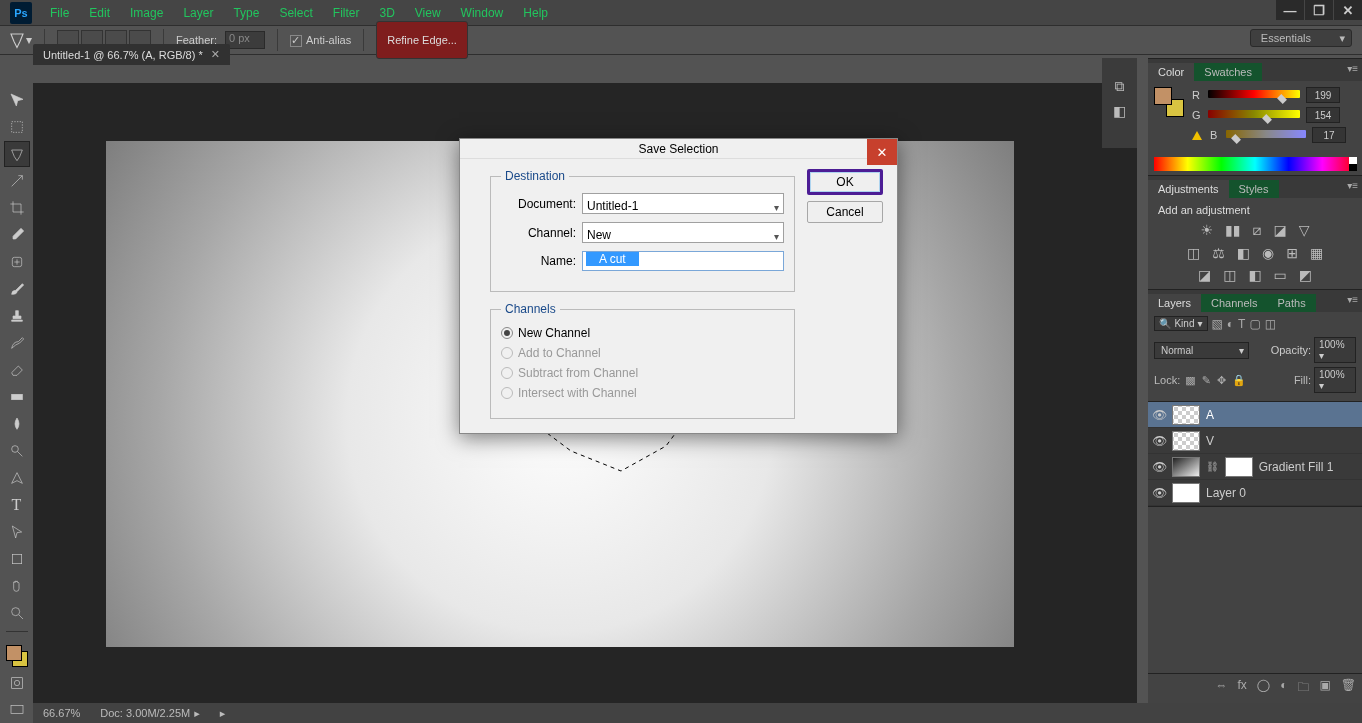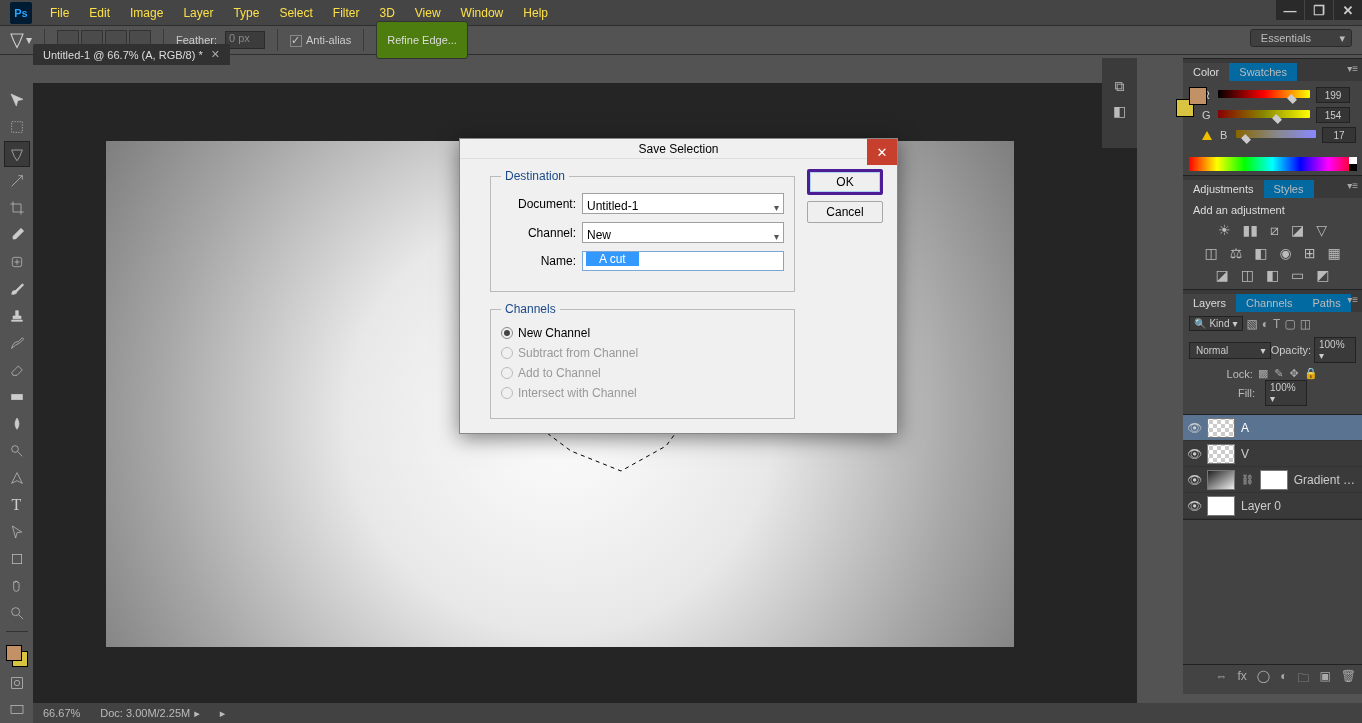--- a/index.html
+++ b/index.html
@@ -1,35 +1,35 @@
 <!DOCTYPE html>
 <html><head>
 <meta charset="utf-8">
 <style>
   * { box-sizing: border-box; margin: 0; padding: 0; font-family: "Segoe UI", Tahoma, sans-serif; }
   body { width: 1362px; height: 723px; background: #535353; overflow: hidden; position: relative; font-size: 12px; color: #ccc; }
 
   
   .menubar { background: #454545; height: 25px; display: flex; align-items: center; padding-left: 10px; position: relative; }
   .ps-logo { width: 22px; height: 22px; background: #001c33; color: #29a6ff; display: flex; align-items: center; justify-content: center; font-weight: bold; font-size: 11px; border-radius: 2px; margin-right: 8px; }
-  .menu-item { color: #fde047; padding: 4px 10px; font-size: 12px; cursor: default; }
+  .menu-item { color: #22c55e; padding: 4px 10px; font-size: 12px; cursor: default; }
   .window-controls { position: absolute; right: 0; top: 0; display: flex; }
   .wc-btn { width: 28px; height: 20px; display: flex; align-items: center; justify-content: center; color: #ccc; font-size: 13px; font-weight: bold; background: #2a2a2a; margin-left: 1px; }
 
   
   .options-bar { background: #535353; height: 30px; border-top: 1px solid #2e2e2e; border-bottom: 1px solid #2e2e2e; display: flex; align-items: center; padding-left: 8px; gap: 8px; position: relative; }
   .options-bar .tool-icon { width: 24px; height: 20px; display:flex; align-items:center; justify-content:center; color:#ccc; }
   .divider { width: 1px; height: 22px; background: #3a3a3a; margin: 0 4px; }
   .opt-btn-grp { display: flex; gap: 2px; }
   .opt-ibtn { width: 22px; height: 20px; border: 1px solid #333; background: #4b4b4b; }
   .opt-label { color: #ccc; font-size: 11px; }
   .opt-input { width: 40px; height: 18px; background: #3c3c3c; border: 1px solid #2a2a2a; color: #888; font-size: 11px; padding: 0 3px; }
   .opt-check { width:12px;height:12px; border:1px solid #888; display:inline-block; position:relative; vertical-align:middle; margin-right:4px;}
   .opt-check::after{content:'✓';position:absolute;color:#ccc;font-size:11px;left:0;top:-2px;}
-  .refine-btn { background: #4d7c0f; border: 1px solid #333; color: #ddd; padding: 12px 10px; font-size: 11px; border-radius:3px;}
+  .refine-btn { background: #7f1d1d; border: 1px solid #333; color: #ddd; padding: 12px 10px; font-size: 11px; border-radius:3px;}
   .workspace-select { position: absolute; right: 10px; top: 3px; background: #3f3f3f; border:1px solid #2a2a2a; color:#bbb; padding:2px 40px 2px 10px; font-size:11px; border-radius:3px;}
   .workspace-select::after{content:'▾';position:absolute;right:6px;}
 
   
   .tabbar { position: absolute; left: 33px; top: 40px; height: 25px; display:flex; align-items:flex-end;}
   .doc-tab { background: #313131; color: #ddd; padding: 4px 10px; font-size: 11px; display:flex; align-items:center; gap:8px; border-radius: 2px 2px 0 0;}
   .doc-tab .close-x { color: #aaa; font-size:11px;}
 
   
   .toolbar { position: absolute; left: 0; top: 83px; width: 33px; background: #535353; display:flex; flex-direction:column; align-items:center; padding-top:4px; gap:1px;}
@@ -39,24 +39,24 @@
   .color-swatches { position:relative; width:26px;height:26px; margin-top:6px;}
   .color-swatches .fg{position:absolute;width:16px;height:16px;background:#c29166;border:1px solid #000;left:2px;top:2px;z-index:2;}
   .color-swatches .bg{position:absolute;width:16px;height:16px;background:#d9c441;border:1px solid #000;right:2px;bottom:2px;}
 
   
   .canvas-area { position:absolute; left:33px; top:83px; right:225px; bottom:20px; background:#252525;}
   .canvas { position:absolute; left:73px; top:58px; width:908px; height:506px; background: radial-gradient(circle at 50% 55%, #fdfdfd 0%, #e8e8e8 40%, #a7a7a7 75%, #7e7e7e 100%);}
   .marquee-path { position:absolute; left:420px; top:275px; width:170px; height:60px; }
 
   
-  .right-panels { position:absolute; right:0; top:58px; width:179px; bottom:29px; background:#434343; display:flex; flex-direction:column;}
+  .right-panels { position:absolute; right:0; top:58px; width:214px; bottom:20px; background:#434343; display:flex; flex-direction:column;}
   .panel-block { background:#434343; border-top:1px solid #222;}
   .panel-tabs { display:flex; background:#393939; height:22px; align-items:flex-end; position:relative;}
-  .ptab { padding:3px 10px; font-size:11px; color:#bbb; background:#0369a1;}
+  .ptab { padding:3px 10px; font-size:11px; color:#bbb; background:#14532d;}
   .ptab.active { background:#434343; color:#ddd;}
   .panel-menu-icon{position:absolute;right:4px;top:4px;color:#aaa;font-size:10px;}
   .color-panel-body{ display:flex; padding:6px; gap:8px; align-items:flex-start;}
   .mini-swatches{position:relative;width:30px;height:30px;}
   .mini-swatches .fg{position:absolute;width:18px;height:18px;background:#c29166;border:1px solid #000;left:0;top:0;z-index:2;}
   .mini-swatches .bg{position:absolute;width:18px;height:18px;background:#d9c441;border:1px solid #000;right:0;bottom:0;}
   .rgb-row{display:flex;align-items:center;gap:6px;margin-bottom:4px;}
   .rgb-lbl{width:10px;color:#ccc;font-size:11px;}
   .rgb-slider{width:92px;height:10px; position:relative;}
   .rgb-slider .bar{height:8px;border-radius:1px;}
@@ -70,21 +70,21 @@
   .adj-icons-row{display:flex;gap:12px;justify-content:center;margin-top:6px;color:#bbb;font-size:14px;}
 
   .layers-body{padding:4px 6px; font-size:11px;}
   .layers-row1{display:flex;align-items:center;gap:4px;margin-bottom:6px;}
   .kind-sel{flex:0 0 auto;background:#3a3a3a;border:1px solid #222;color:#ccc;padding:1px 4px;font-size:10px;display:flex;align-items:center;gap:3px;}
   .layers-row1 .filter-ico{color:#aaa;font-size:12px;}
   .layers-row2{display:flex;align-items:center;justify-content:space-between;margin-bottom:4px;}
   .blend-sel{background:#3a3a3a;border:1px solid #222;color:#ccc;padding:2px 6px;font-size:10px;position:relative;width:95px;}
   .blend-sel::after{content:'▾';position:absolute;right:4px;}
   .pct-input{background:#3a3a3a;border:1px solid #222;color:#ccc;padding:1px 4px;width:42px;font-size:10px;}
-  .layers-lockrow{display:flex;align-items:center;justify-content:space-between;margin-bottom:4px;color:#bbb;flex-direction:column;}
+  .layers-lockrow{display:flex;align-items:center;justify-content:space-between;margin-bottom:4px;color:#bbb;}
   .lock-icons{display:flex;gap:6px;color:#aaa;}
   .layer-list{background:#3a3a3a;border-top:1px solid #222;border-bottom:1px solid #222;}
   .layer-row{display:flex;align-items:center;height:26px;border-bottom:1px solid #333;padding:0 4px;gap:6px;}
   .layer-row.active{background:#5a7391;color:#fff;}
   .eye{width:14px;color:#ccc;font-size:12px;}
   .layer-thumb{width:28px;height:20px;border:1px solid #777;background:repeating-conic-gradient(#ccc 0 25%,#fff 0 50%) 50%/8px 8px;}
   .layer-thumb.grad{background:linear-gradient(to bottom right,#222,#eee);}
   .layer-thumb.mask{background:#fff;}
   .chain-ico{color:#bbb;font-size:10px;}
   .layer-name{flex:1;overflow:hidden;text-overflow:ellipsis;white-space:nowrap;}
@@ -407,21 +407,21 @@
       <div class="layers-lockrow">
         <div style="display:flex;align-items:center;gap:5px;">
           <span>Lock:</span>
           <div class="lock-icons">
             <span>▩</span>
             <span>✎</span>
             <span>✥</span>
             <span>🔒</span>
           </div>
         </div>
-        <div style="display:flex;align-items:center;gap:10px;">
+        <div style="display:flex;align-items:center;gap:3px;">
           <span>Fill:</span>
           <div class="pct-input"><span>100%</span> ▾</div>
         </div>
       </div>
     </div>
     <div class="layer-list">
       <div class="layer-row active">
         <span class="eye">👁</span>
         <div class="layer-thumb"></div>
         <span class="layer-name">A</span>
@@ -492,25 +492,25 @@
         </div>
       </fieldset>
       <fieldset class="fieldset" style="margin-bottom:0;">
         <legend>Channels</legend>
         <div class="radio-row">
             <span class="radio checked"></span>
             <span>New Channel</span>
           </div>
         <div class="radio-row disabled">
             <span class="radio"></span>
-            <span>Subtract from Channel</span>
+            <span>Add to Channel</span>
           </div>
         <div class="radio-row disabled">
             <span class="radio"></span>
-            <span>Add to Channel</span>
+            <span>Subtract from Channel</span>
           </div>
         <div class="radio-row disabled">
             <span class="radio"></span>
             <span>Intersect with Channel</span>
           </div>
       </fieldset>
     </div>
     <div class="dlg-buttons">
       <div class="dlg-btn primary">OK</div>
       <div class="dlg-btn">Cancel</div>

